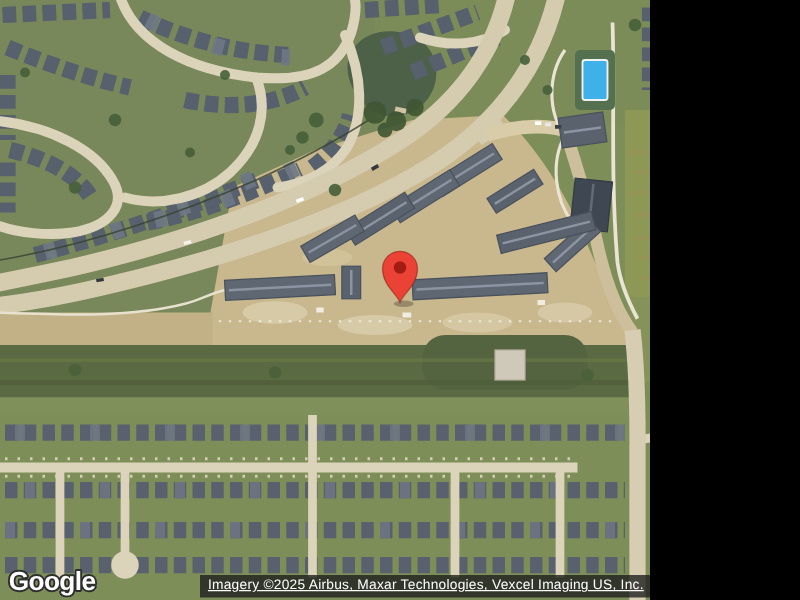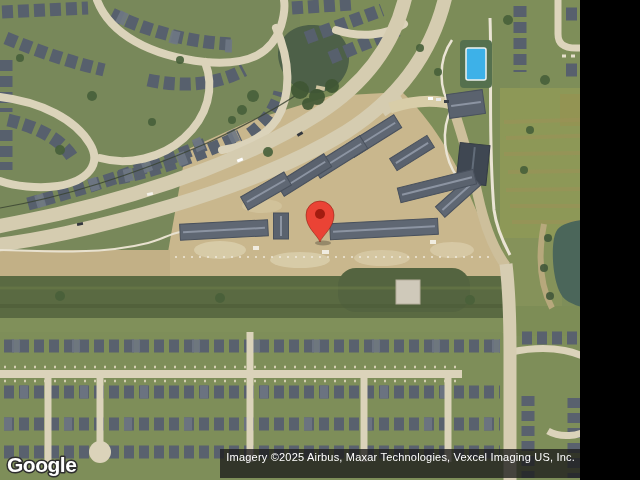--- a/index.html
+++ b/index.html
@@ -1,26 +1,26 @@
 <!DOCTYPE html>
 <html><head>
 <meta charset="utf-8">
 <style>
   html,body{margin:0;padding:0;background:#000;}
-  #viewport{position:relative;width:580px;height:480px;overflow:hidden;
+  #viewport{position:relative;width:520px;height:480px;overflow:hidden;
             font-family:"Liberation Sans",sans-serif;cursor:grab;}
   #mapsvg{position:absolute;left:0;top:0;width:640px;height:480px;display:block;}
   #google-logo{position:absolute;left:6px;bottom:2px;width:82px;height:24px;}
   #google-logo text{font-family:"Liberation Sans",sans-serif;font-weight:bold;
             font-size:21px;fill:#ffffff;stroke:#2e2e2e;stroke-width:3px;
             paint-order:stroke;stroke-linejoin:round;letter-spacing:-0.5px;}
   #attribution-bar{position:absolute;right:0;bottom:2px;
             background:rgba(28,28,28,0.78);color:#ffffff;font-size:11px;
-            line-height:13px;padding:2px 5px 14px 6px;white-space:nowrap;
-            letter-spacing:0.2px;}
+            line-height:13px;padding:2px 5px 3px 6px;white-space:nowrap;
+            letter-spacing:0.2px;text-decoration:underline;}
 </style>
 </head>
 <body>
 
 <div id="viewport">
 
 <svg id="mapsvg" viewBox="0 0 640 480" xmlns="http://www.w3.org/2000/svg">
 
   <g>
     <rect x="0" y="0" width="640" height="480" fill="#7e8e59"></rect>

